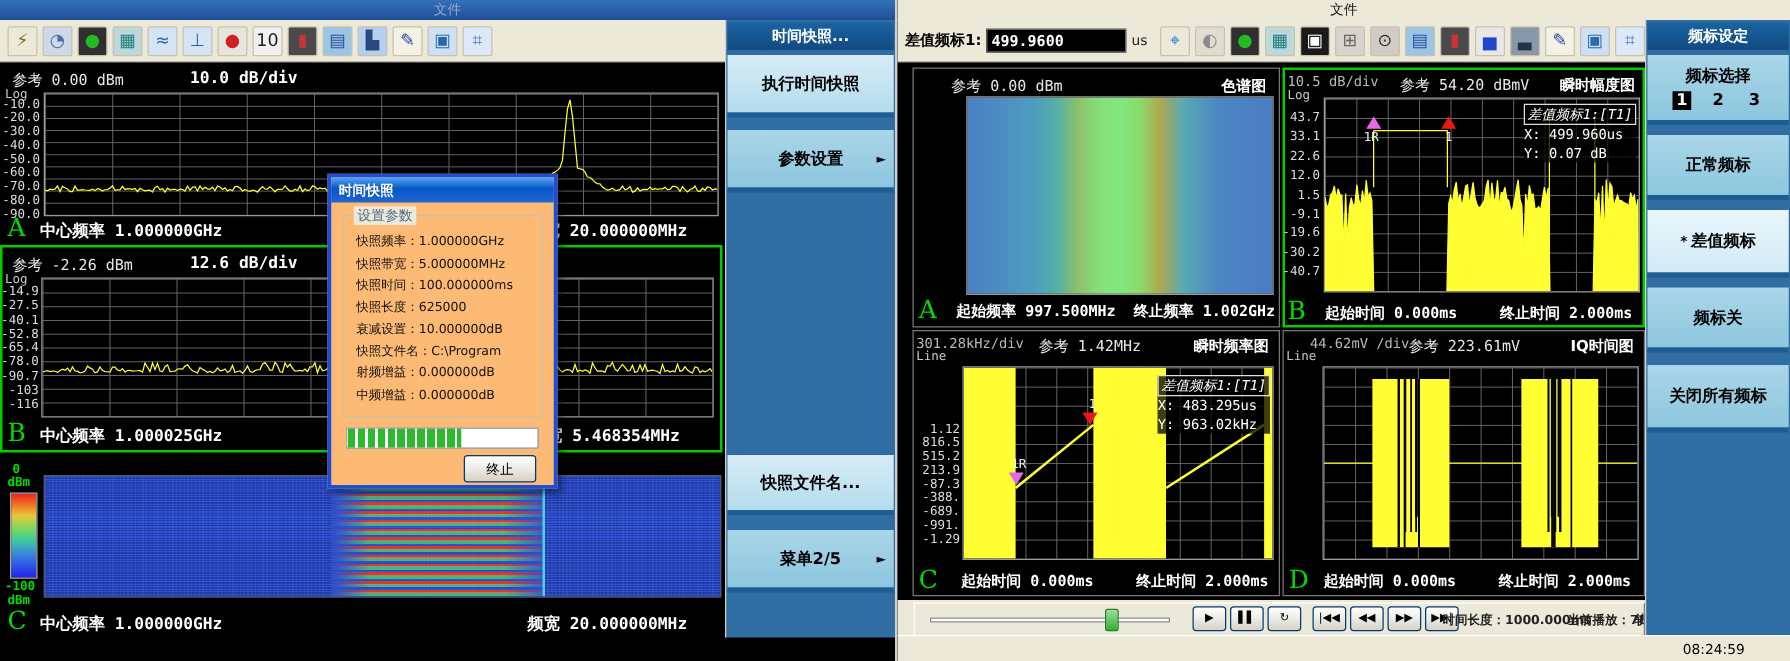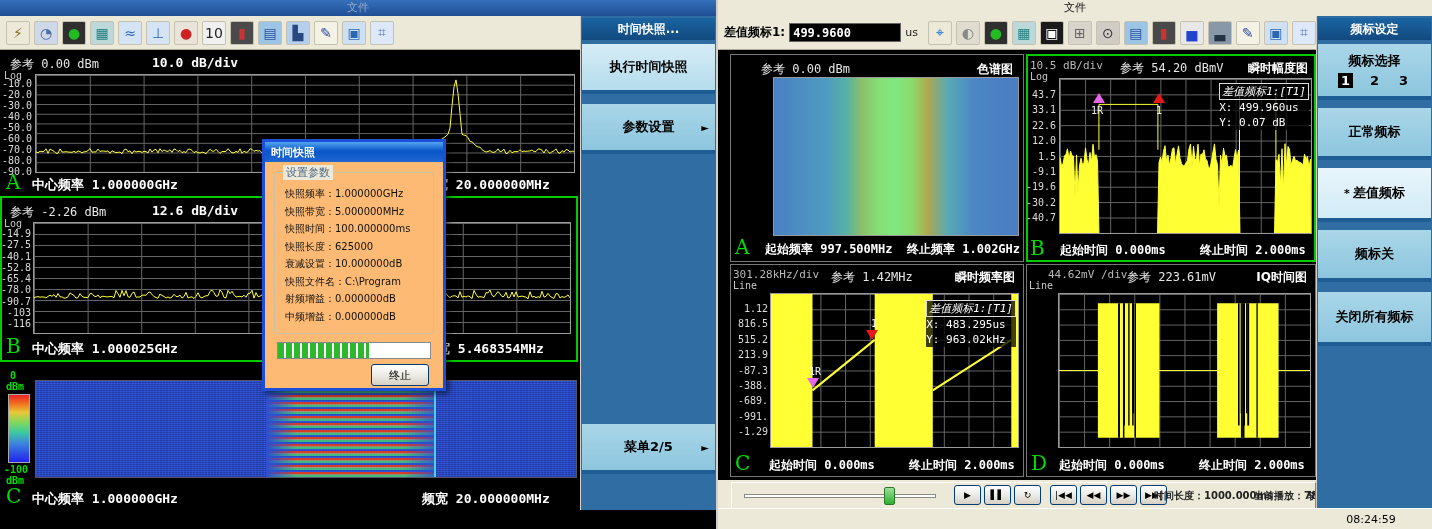--- a/index.html
+++ b/index.html
@@ -138,21 +138,21 @@
   
   #rpA{left:12px;top:4px;width:294px;height:208px;border:1px solid #777;}
   #rpB{left:308px;top:4px;width:290px;height:208px;border:2px solid #00cc00;}
   #rpC{left:12px;top:214px;width:294px;height:213px;border:1px solid #777;}
   #rpD{left:308px;top:214px;width:290px;height:213px;border:1px solid #777;}
   #rpA .cimg{position:absolute;left:42px;top:22px;width:244px;height:157px;border:1px solid #999;
       background:linear-gradient(90deg,#4a80c4 0%,#4e9cc0 22%,#57b2a2 30%,#8cc06a 36%,#86df76 43%,#7fe87f 50%,#8cd96a 57%,#b0a84e 63%,#58aab4 71%,#4c86c4 82%,#4a7cc2 100%);}
   #rpB .plot{left:31px;top:22px;width:253px;height:156px;}
   #rpB .ticks{left:0;top:33px;width:28px;height:134px;}
   #rpC .plot{left:39px;top:28px;width:249px;height:155px;}
-  #rpC .ticks{left:0;top:38px;width:37px;height:134px;}
+  #rpC .ticks{left:0;top:38px;width:37px;height:134px;justify-content:flex-end;}
   #rpD .plot{left:31px;top:28px;width:253px;height:155px;}
   #rpD .ticks{left:0;top:38px;width:29px;height:134px;}
 </style>
 </head>
 <body>
 
 <div class="screen">
 
   <div class="win" id="winL">
     <div class="menubar">
@@ -282,20 +282,21 @@
       <div class="xpbtn">终止</div>
     </div>
 
     <div class="sidebar">
       <div class="sbhead" style="top:2px;">时间快照...</div>
       <div class="sbtn light" style="top:28px;height:50px;">执行时间快照</div>
       <div class="sbtn mid" style="top:88px;height:50px;">
           <span>参数设置</span>
           <span class="arrow">►</span>
         </div>
+      <div class="sbtn light" style="top:348px;height:48px;">快照文件名...</div>
       <div class="sbtn mid" style="top:408px;height:50px;">
           <span>菜单2/5</span>
           <span class="arrow">►</span>
         </div>
     </div>
 
   </div>
 
   <div class="win" id="winR">
     <div class="menubar">

